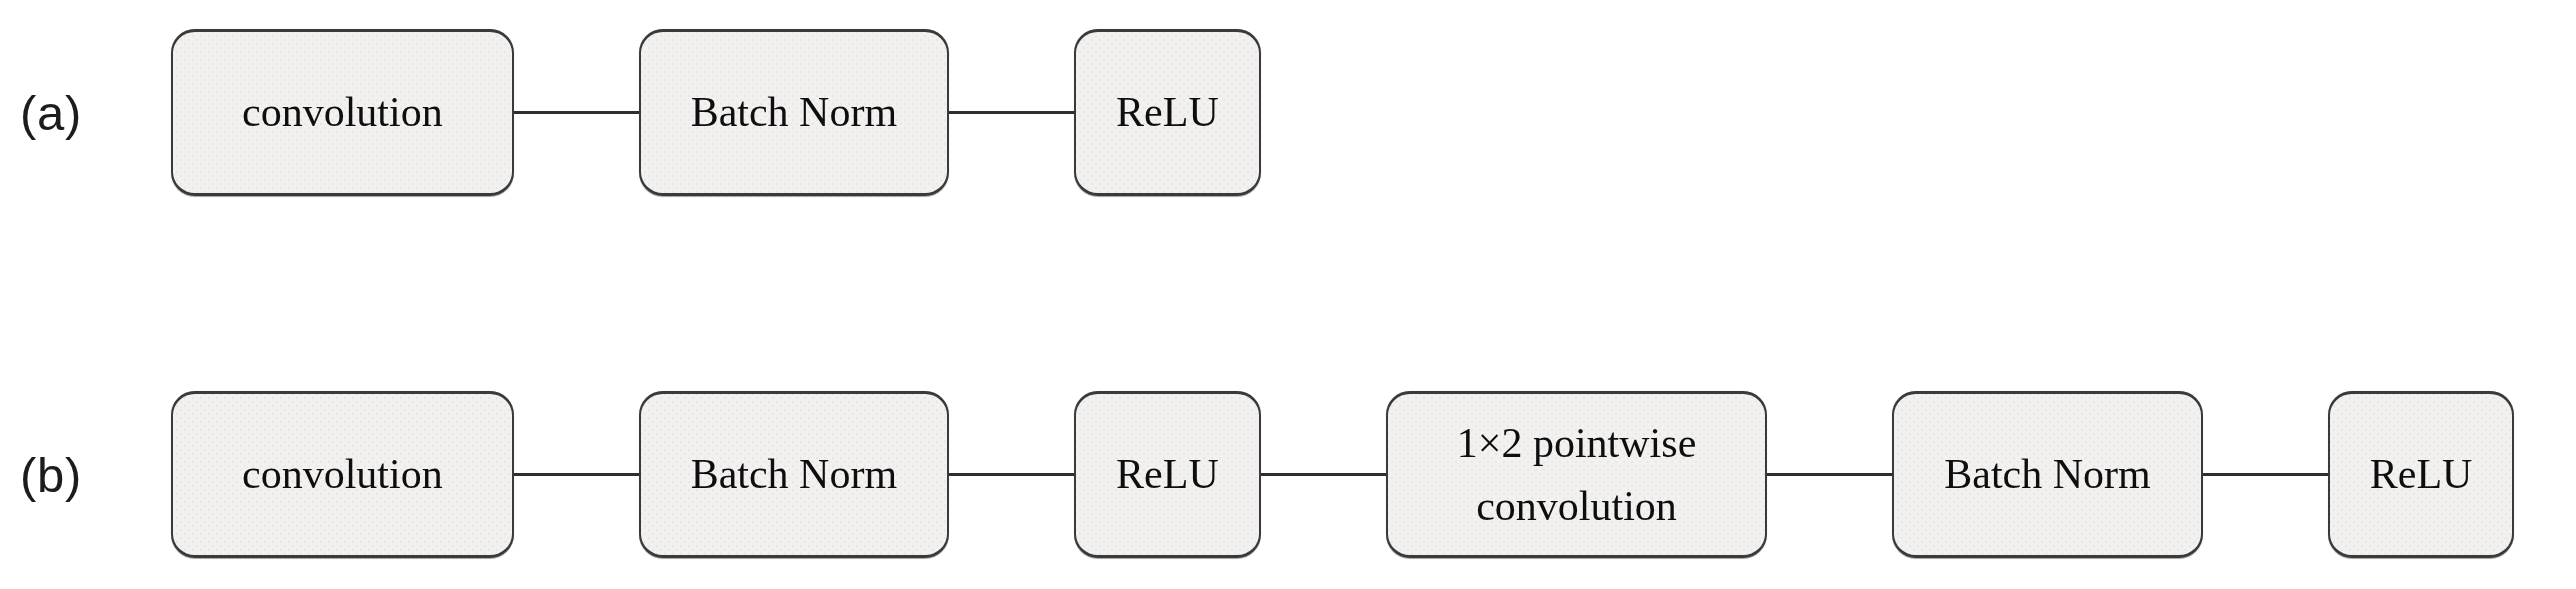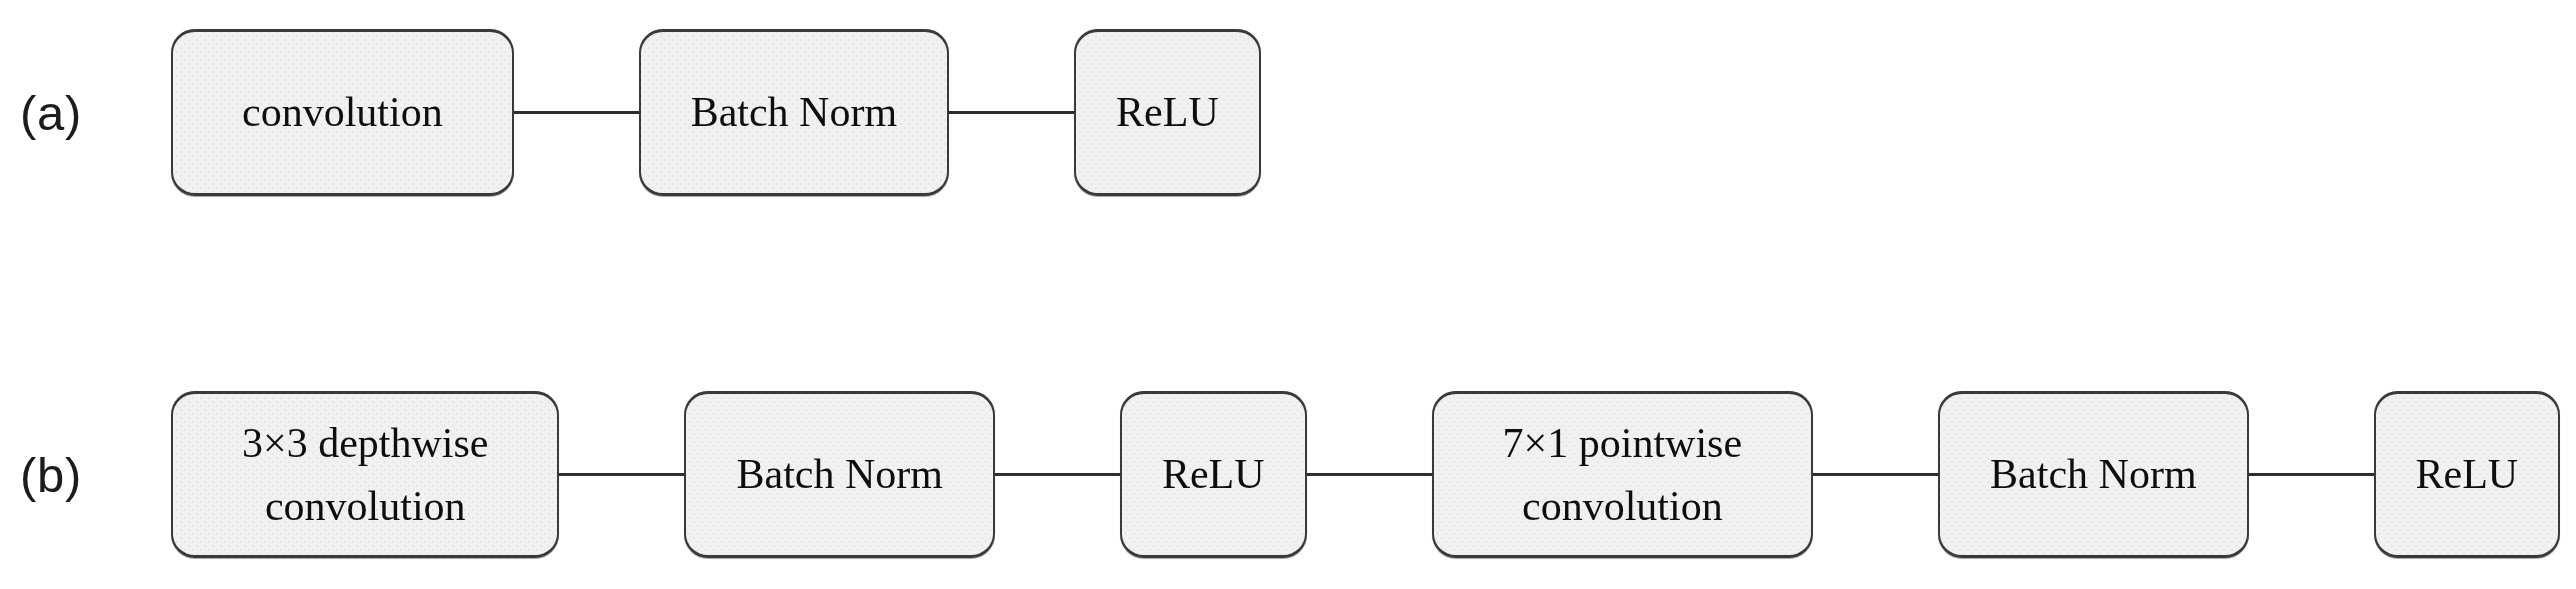--- a/index.html
+++ b/index.html
@@ -91,34 +91,33 @@
       </div>
       <div class="connector"></div>
       <div class="node relu single">
         <span class="line">ReLU</span>
       </div>
     </div>
   <div class="diag-row row-b">
     <div class="row-label">(b)</div>
 
   <div class="node conv">
-        <span class="line">3×3 depthwise</span>
         <span class="line">convolution</span>
       </div>
       <div class="connector"></div>
       <div class="node bn single">
         <span class="line">Batch Norm</span>
       </div>
       <div class="connector"></div>
       <div class="node relu single">
         <span class="line">ReLU</span>
       </div>
       <div class="connector"></div>
       <div class="node conv">
-        <span class="line">7×1 pointwise</span>
+        <span class="line">1×2 pointwise</span>
         <span class="line">convolution</span>
       </div>
       <div class="connector"></div>
       <div class="node bn single">
         <span class="line">Batch Norm</span>
       </div>
       <div class="connector"></div>
       <div class="node relu single">
         <span class="line">ReLU</span>
       </div>

